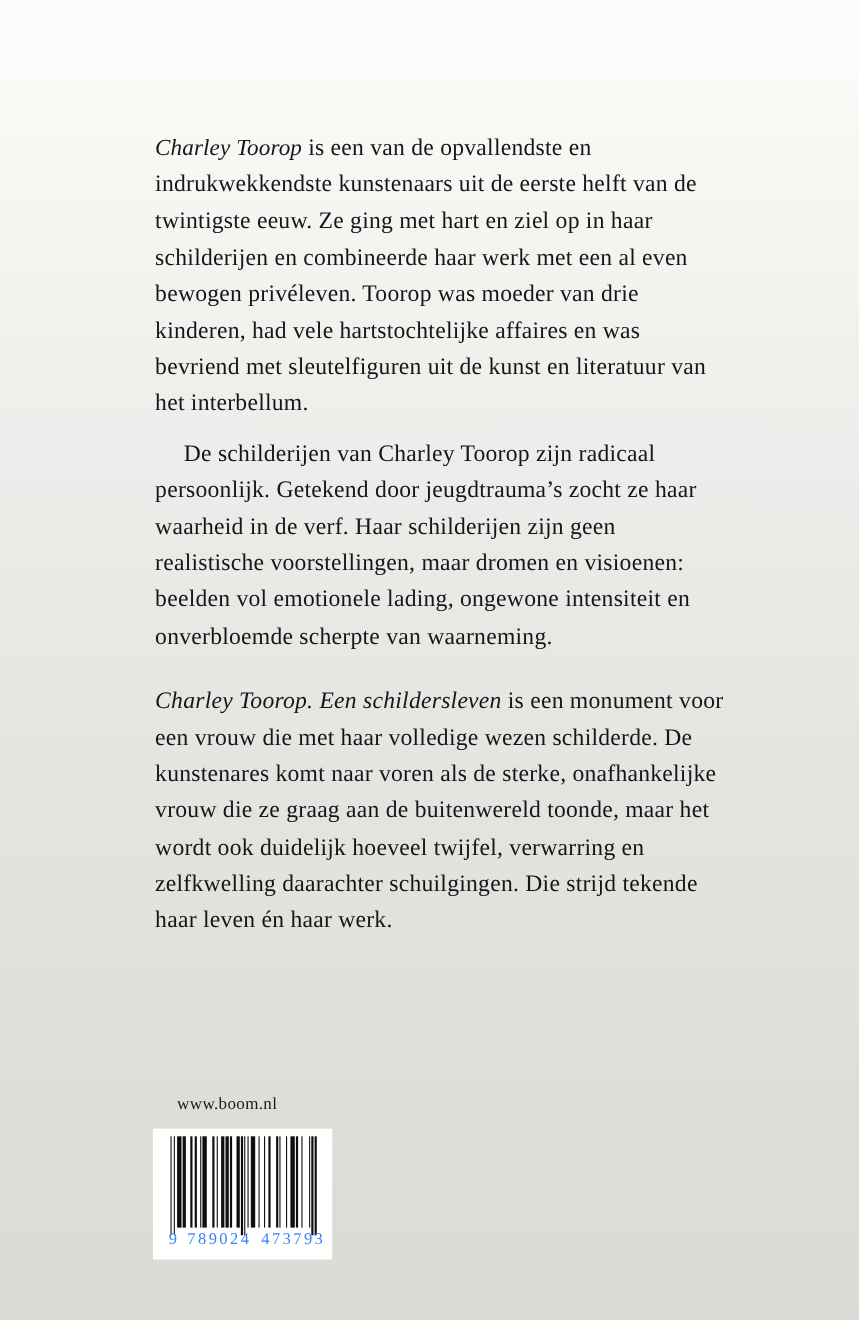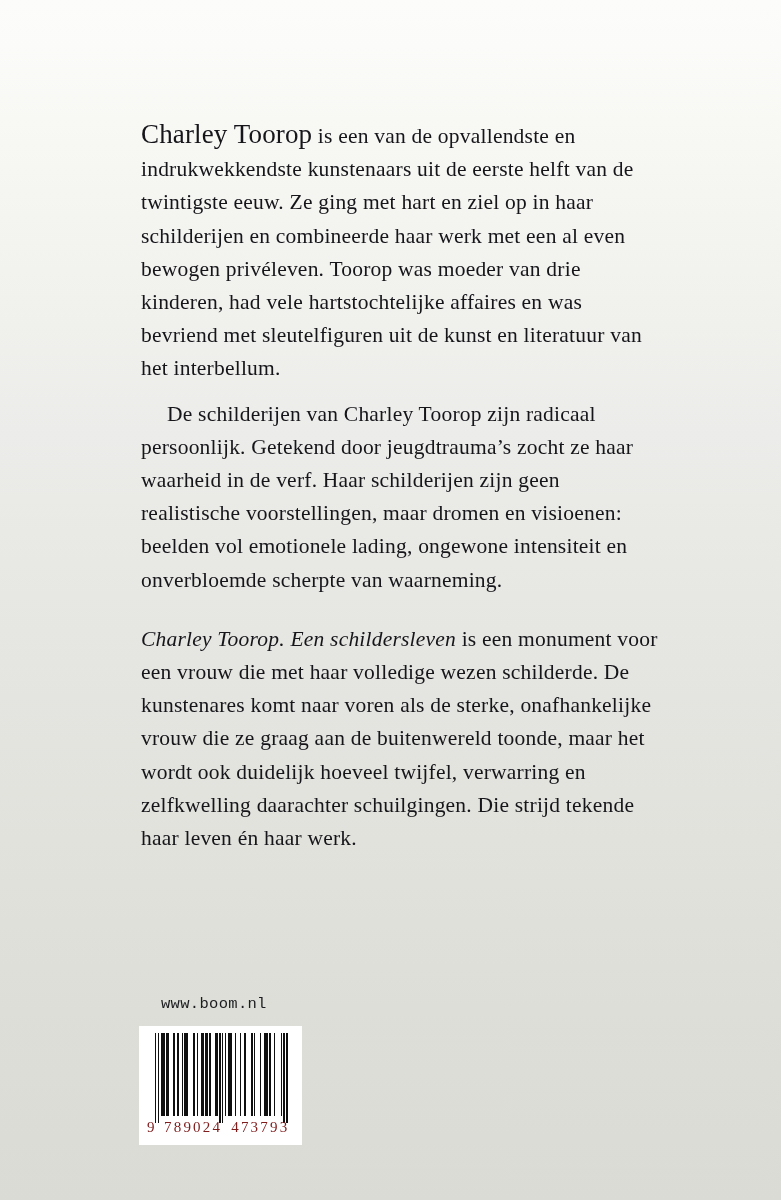--- a/index.html
+++ b/index.html
@@ -59,39 +59,39 @@
 
   .para.spaced {
     margin-top: 26px;
   }
 
   .indent {
     text-indent: 26px;
   }
 
   .lead-name {
-    font-size: 27px;
+    font-size: 21px;
     line-height: 33.2px;
     letter-spacing: 0.005em;
+    font-style: italic;
   }
 
   .booktitle {
     font-style: italic;
   }
 
   
   #site-url {
     position: absolute;
     left: 161px;
     top: 995px;
     font-size: 15.5px;
     line-height: 18px;
     color: #1c1c20;
     letter-spacing: 0.02em;
-    font-family: Liberation Mono, monospace;
   }
 
   
   #barcode {
     position: absolute;
     left: 139px;
     top: 1026px;
     width: 163px;
     height: 119px;
     background: #ffffff;
@@ -118,26 +118,27 @@
   }
 
   #barcode-digits {
     position: absolute;
     left: 0;
     top: 90px;
     width: 163px;
     height: 22px;
     font-size: 15px;
     line-height: 22px;
-    color: #7f1d1d;
+    color: #3b82f6;
     letter-spacing: 0.5px;
     white-space: pre;
     padding-left: 8px;
     box-sizing: border-box;
     font-family: "Liberation Serif", "DejaVu Serif", serif;
+    text-align: center;
   }
   #barcode-digits .lead {
     margin-right: 9px;
   }
   #barcode-digits .grp {
     letter-spacing: 2.2px;
   }
   #barcode-digits .grp2 {
     letter-spacing: 2.2px;
     margin-left: 9px;

